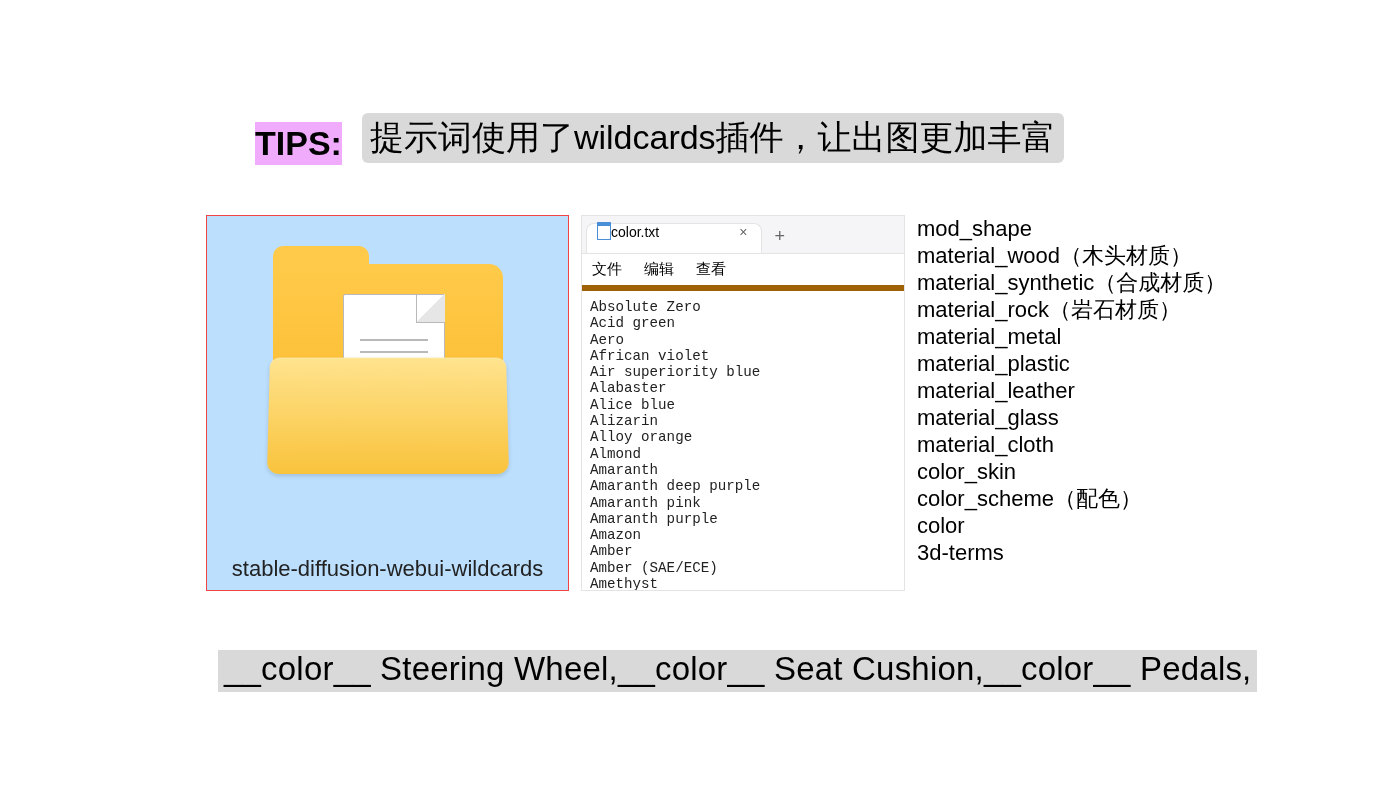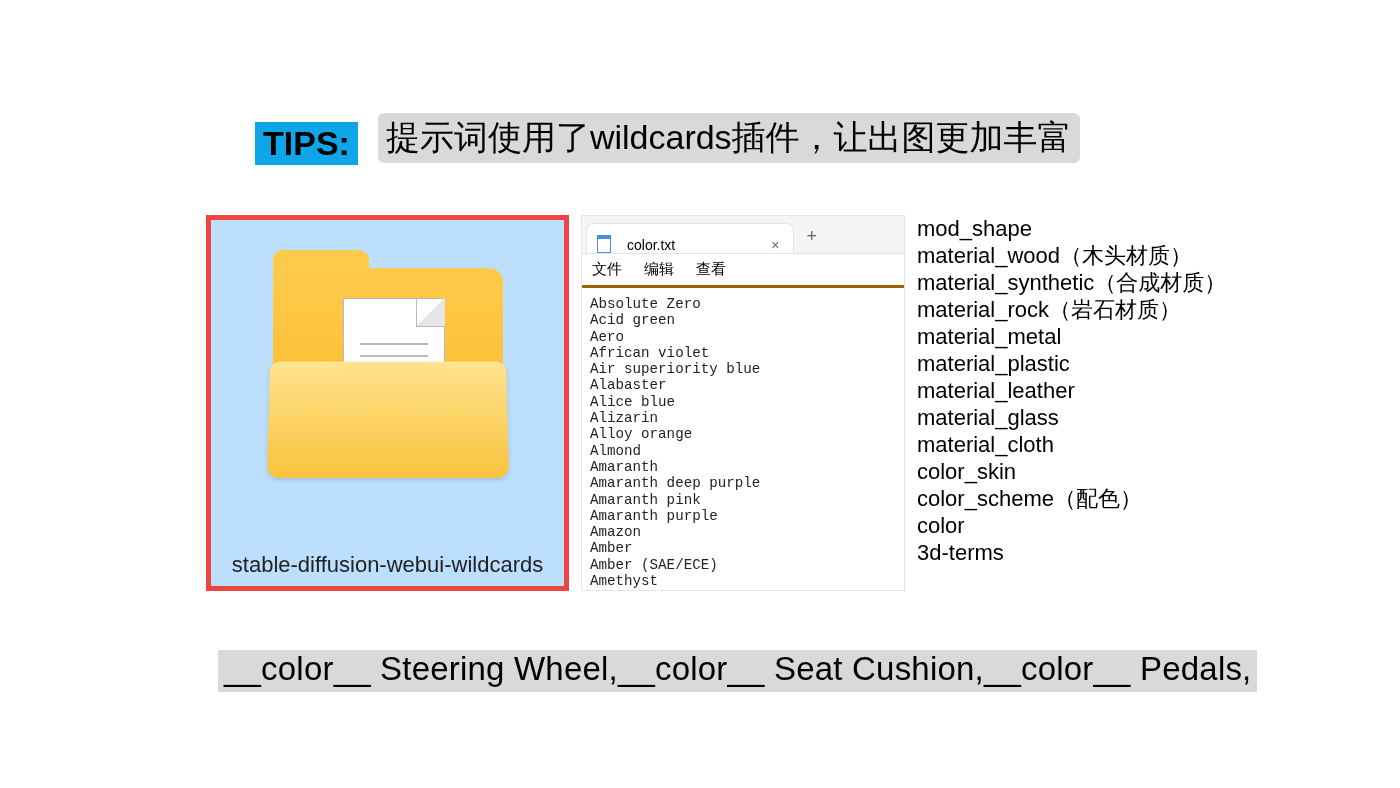--- a/index.html
+++ b/index.html
@@ -15,24 +15,24 @@
   
   .header-line {
     position: absolute;
     top: 110px;
     left: 255px;
     display: flex;
     align-items: center;
     gap: 20px;
   }
   .tips-badge {
-    background: #0ea5e9;
+    background: #f0abfc;
     font-size: 34px;
     font-weight: 600;
-    padding: 2px 8px;
+    padding: 2px 0;
     margin-top: 12px;
   }
   .tips-desc {
     background: #d9d9d9;
     font-size: 34px;
     padding: 2px 8px;
     border-radius: 6px;
   }
 
   
@@ -43,21 +43,21 @@
     display: flex;
     gap: 12px;
     align-items: flex-start;
   }
 
   
   .folder-panel {
     width: 363px;
     height: 376px;
     background: #bcdffe;
-    border: 5px solid #ef4444;
+    border: 1px solid #ef4444;
     display: flex;
     flex-direction: column;
     justify-content: space-between;
     align-items: center;
     padding-top: 48px;
   }
   .folder-caption {
     background: #bcdffe;
     font-size: 22px;
     padding: 6px 8px 8px;
@@ -109,21 +109,21 @@
   }
   .editor-tabbar {
     height: 38px;
     background: #f5f5f7;
     border-bottom: 1px solid #e4e4e4;
     display: flex;
     align-items: flex-end;
     padding: 0 4px;
   }
   .editor-tab {
-    display: flex; align-items: flex-end; gap: 16px;
+    display: flex; align-items: flex-start; gap: 0;
     height: 30px; padding: 0 14px 0 10px;
     background: #ffffff;
     border: 1px solid #e4e4e4;
     border-bottom: none;
     border-radius: 8px 8px 0 0;
     font-size: 14px;
     cursor: default;
   }
   .tab-close { font-size: 14px; color: #666; margin-left: 80px; }
   .tab-plus { margin: 0 0 6px 12px; color: #666; font-size: 18px; }
@@ -133,21 +133,21 @@
     position: relative;
   }
   .notepad-icon::before {
     content: ""; position: absolute; top: -3px; left: -1px; right: -1px; height: 4px;
     background: #4a90d9;
   }
   .editor-menu {
     display: flex; gap: 22px;
     padding: 6px 10px;
     font-size: 15px;
-    border-bottom: 3px solid #a16207;
+    border-bottom: 6px solid #a16207;
     align-items: flex-end;
   }
   .editor-body {
     flex: 1;
     padding: 8px 8px 0 8px;
     font-family: Consolas, "Courier New", monospace;
     font-size: 14.2px;
     line-height: 16.3px;
     color: #222;
     white-space: pre;

